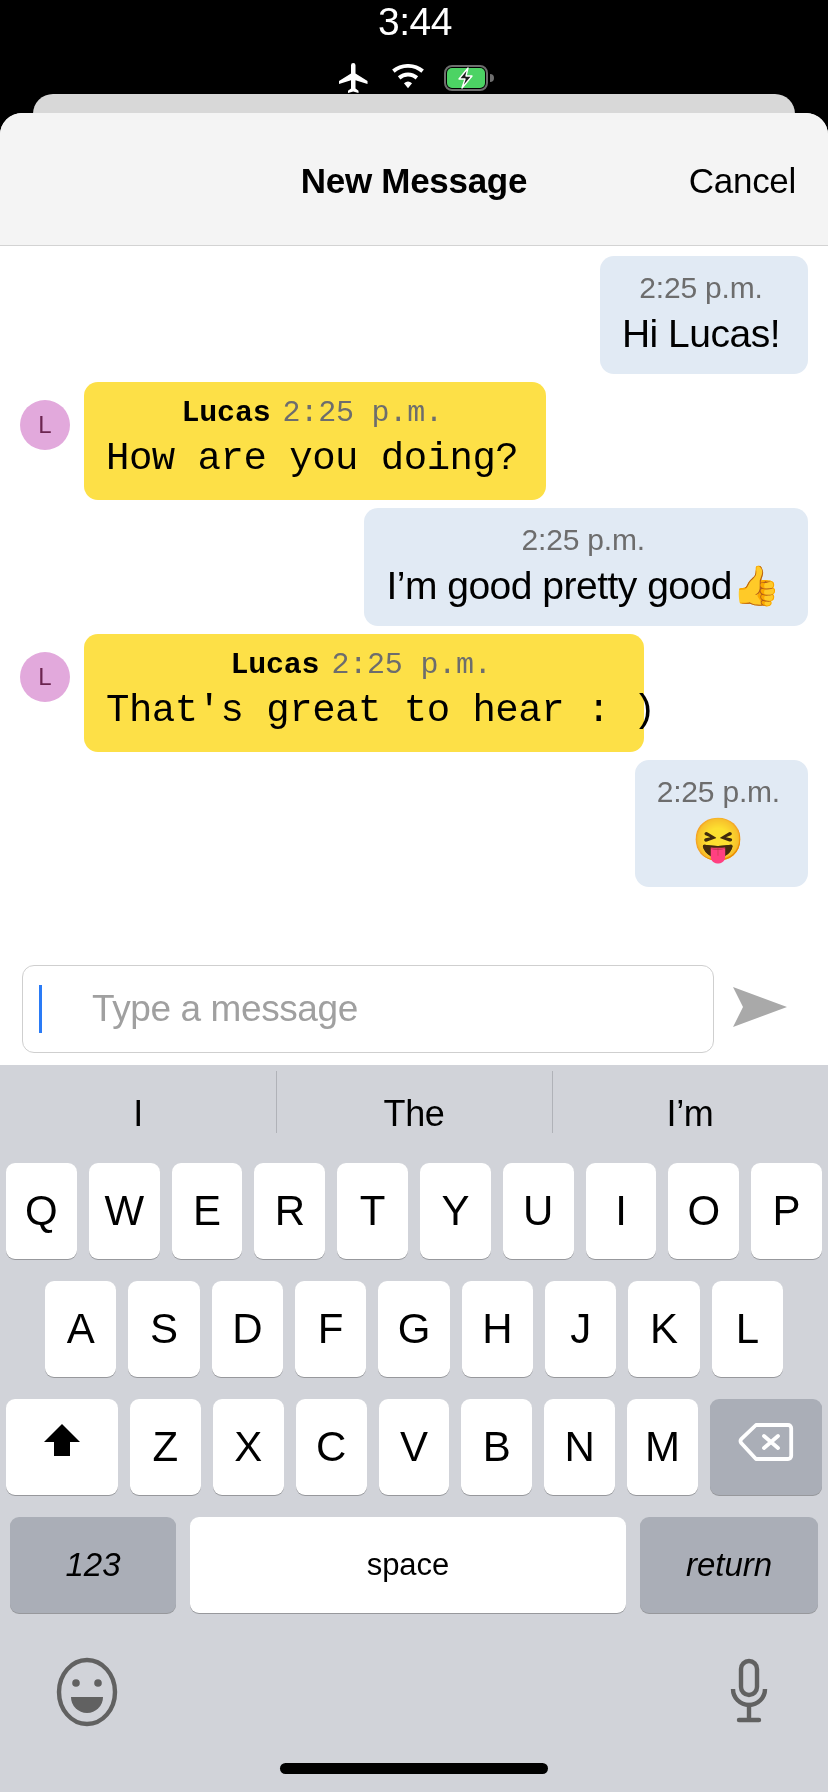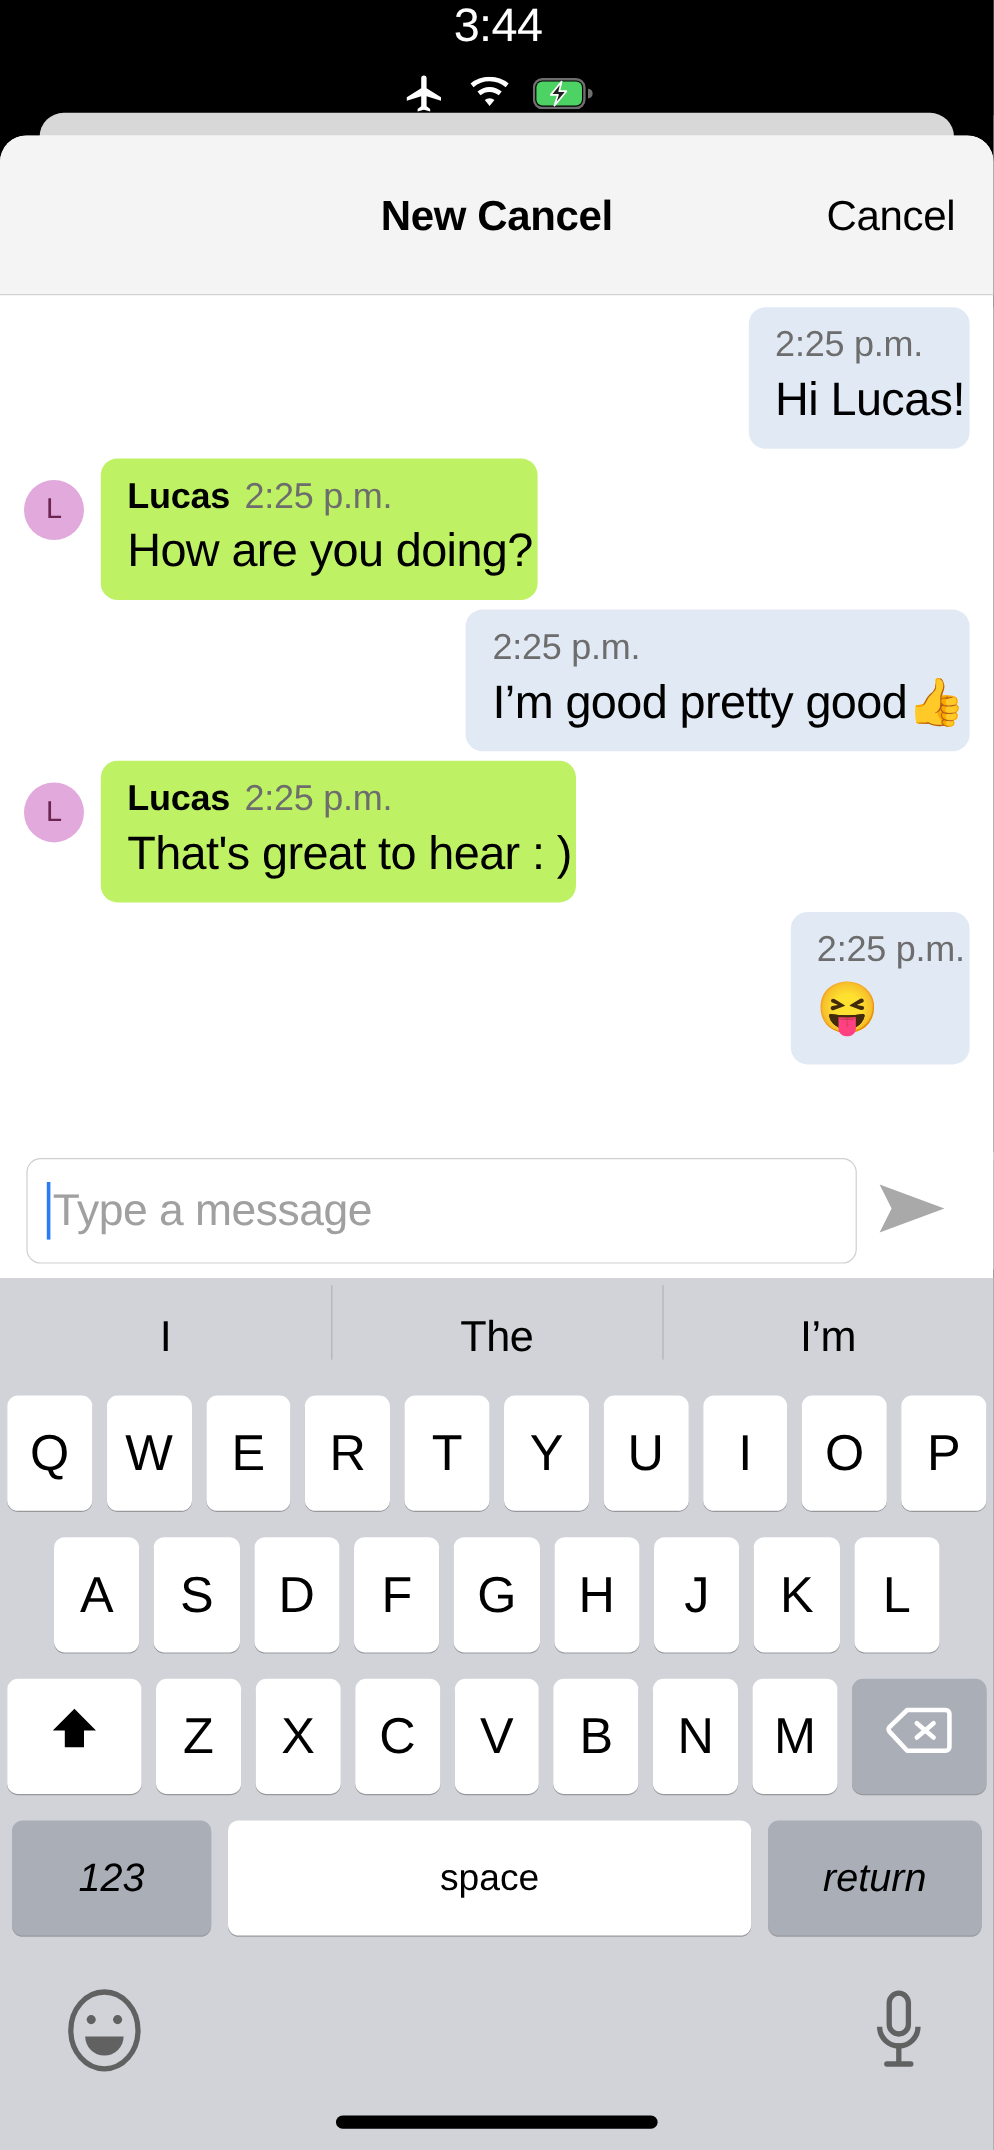--- a/index.html
+++ b/index.html
@@ -57,43 +57,45 @@
   .msg-row.in{ justify-content:flex-start; align-items:flex-start; }
 
   .avatar{
     width:50px; height:50px; border-radius:50%;
     background:#e2a9dc; color:#6b2550;
     display:flex; align-items:center; justify-content:center;
     font-size:24px; flex:none; margin-top:18px; margin-right:14px;
   }
 
   .bubble{
-    border-radius:14px; padding:13px 4px 17px 22px;
+    border-radius:14px; padding:13px 28px 17px 22px;
     max-width:560px;
+    text-align:center;
   }
   .bubble.out{ background:#e1eaf4; }
-  .bubble.in{ background:#bef264; }
+  .bubble.in{ background:#fde047;font-family:Liberation Mono, monospace; }
 
   .meta{ font-size:30px; color:#6d6d6d; letter-spacing:-0.2px; line-height:1.25; }
   .meta .sender{ color:#000; font-weight:700; margin-right:12px; }
   .body-text{
     font-size:39px; color:#000; line-height:1.22;
     letter-spacing:-0.5px; margin-top:3px; white-space:nowrap;
   }
   .body-text.emoji-only{ font-size:42px; }
 
   
   .inputbar{
     position:absolute; top:960px; left:0; width:828px; height:98px;
     display:flex; align-items:center; padding:0 22px; background:#fff;
   }
   .input-wrap{
     flex:1; height:88px; border:1px solid #cfcfcf; border-radius:12px;
     display:flex; align-items:center; padding:0 16px; background:#fff;
     position:relative;
+    gap:48px;
   }
   .caret{ width:3px; height:48px; background:#2a7bf6; margin-right:2px; }
   .placeholder{ font-size:37px; color:#a0a0a0; letter-spacing:-0.4px; }
   .send-btn{
     width:92px; display:flex; align-items:center; justify-content:center;
   }
 
   
   .keyboard{
     position:absolute; top:1065px; left:0; width:828px; height:727px;
@@ -164,21 +166,21 @@
       </svg>
     </span>
   </div>
 </div>
 
 <div class="backcard"></div>
 
 <div class="sheet">
 
   <div class="sheet-header">
-    <div class="sheet-title">New Cancel</div>
+    <div class="sheet-title">New Message</div>
     <div class="cancel-btn">Cancel</div>
   </div>
 
   <div class="thread">
 
     <div class="msg-row out" style="margin-top:10px;">
       <div class="bubble out">
         <div class="meta">
           <span>2:25 p.m.</span>
         </div>

